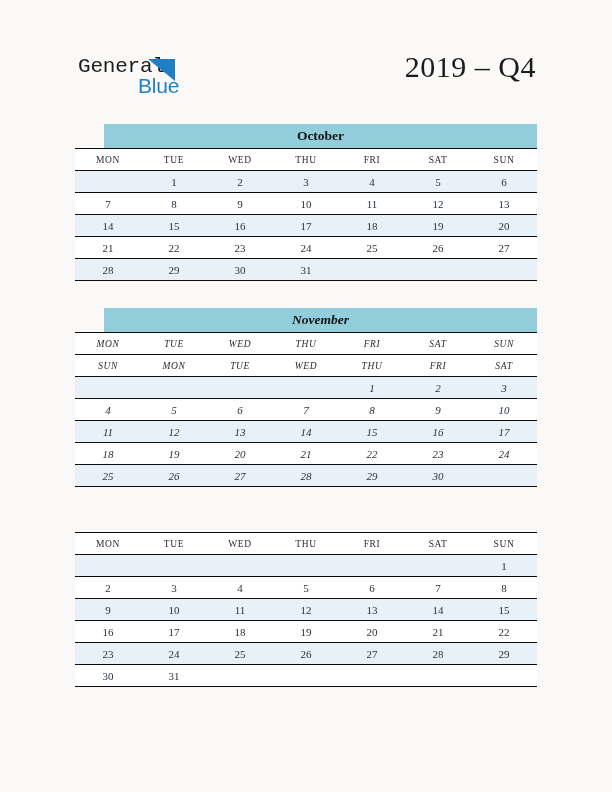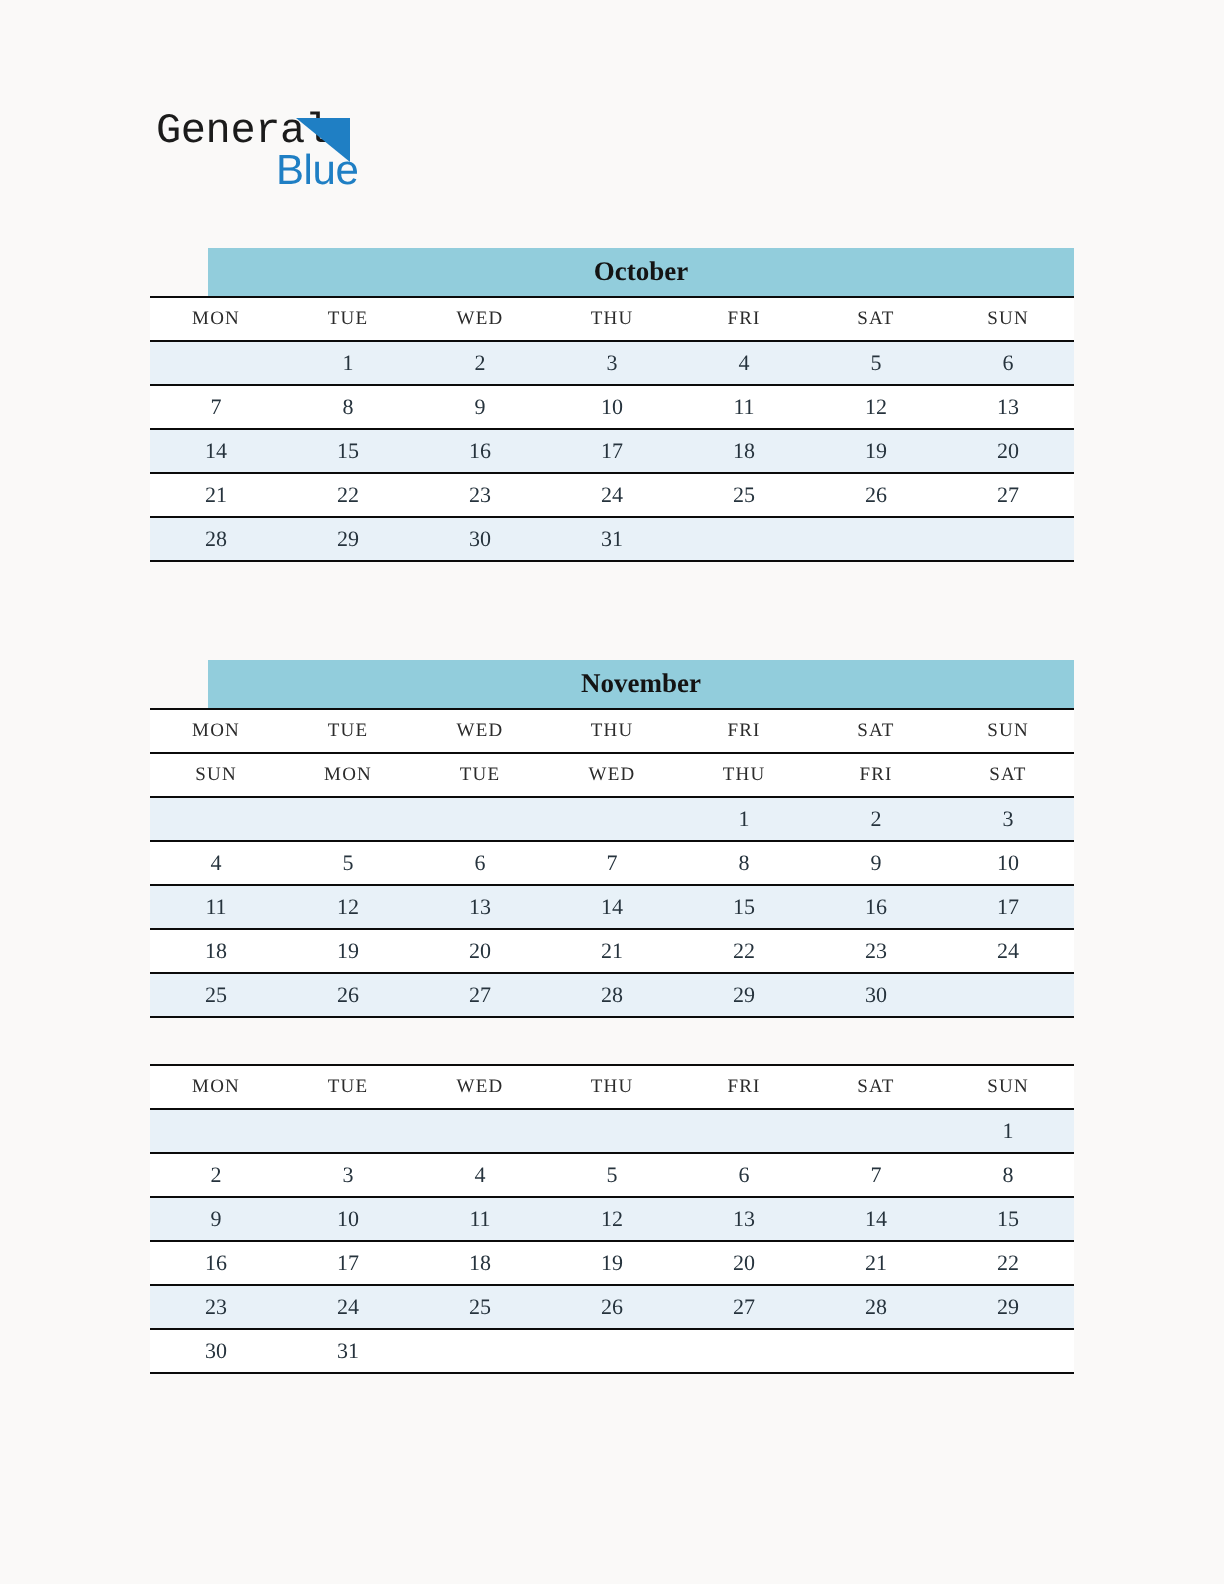--- a/index.html
+++ b/index.html
@@ -76,21 +76,21 @@
     text-align: right;
   }
 
   
   .calendar {
     position: absolute;
     left: 75px;
     width: 462px;
   }
   #cal-october  { top: 124px; }
-  #cal-november { top: 330px; }
+  #cal-november { top: 308px; font-style: italic; }
   #cal-december { top: 532px; }
 
   .month-band {
     background: #92cddc;
     height: 24px;
     line-height: 24px;
     text-align: center;
     font-family: "Liberation Serif", "DejaVu Serif", serif;
     font-weight: bold;
     font-size: 13.5px;
@@ -150,20 +150,21 @@
 <div class="page-header">
 
   <div class="brand">
     <span class="brand-line1">General</span>
     <span class="brand-line2">Blue</span>
     <svg class="brand-triangle" viewBox="0 0 27 22">
       <polygon points="0,0 27,0 0,22" fill="#1f7fc4" transform="scale(-1,1) translate(-27,0)"></polygon>
     </svg>
   </div>
 
+  <div class="quarter-title">2019 – Q4</div>
 </div>
 
 <div class="calendar" id="cal-october">
   <div class="month-band">October</div>
   <table class="cal-table">
     <thead>
         <tr class="dow-row">
           <th>MON</th>
           <th>TUE</th>
           <th>WED</th>

